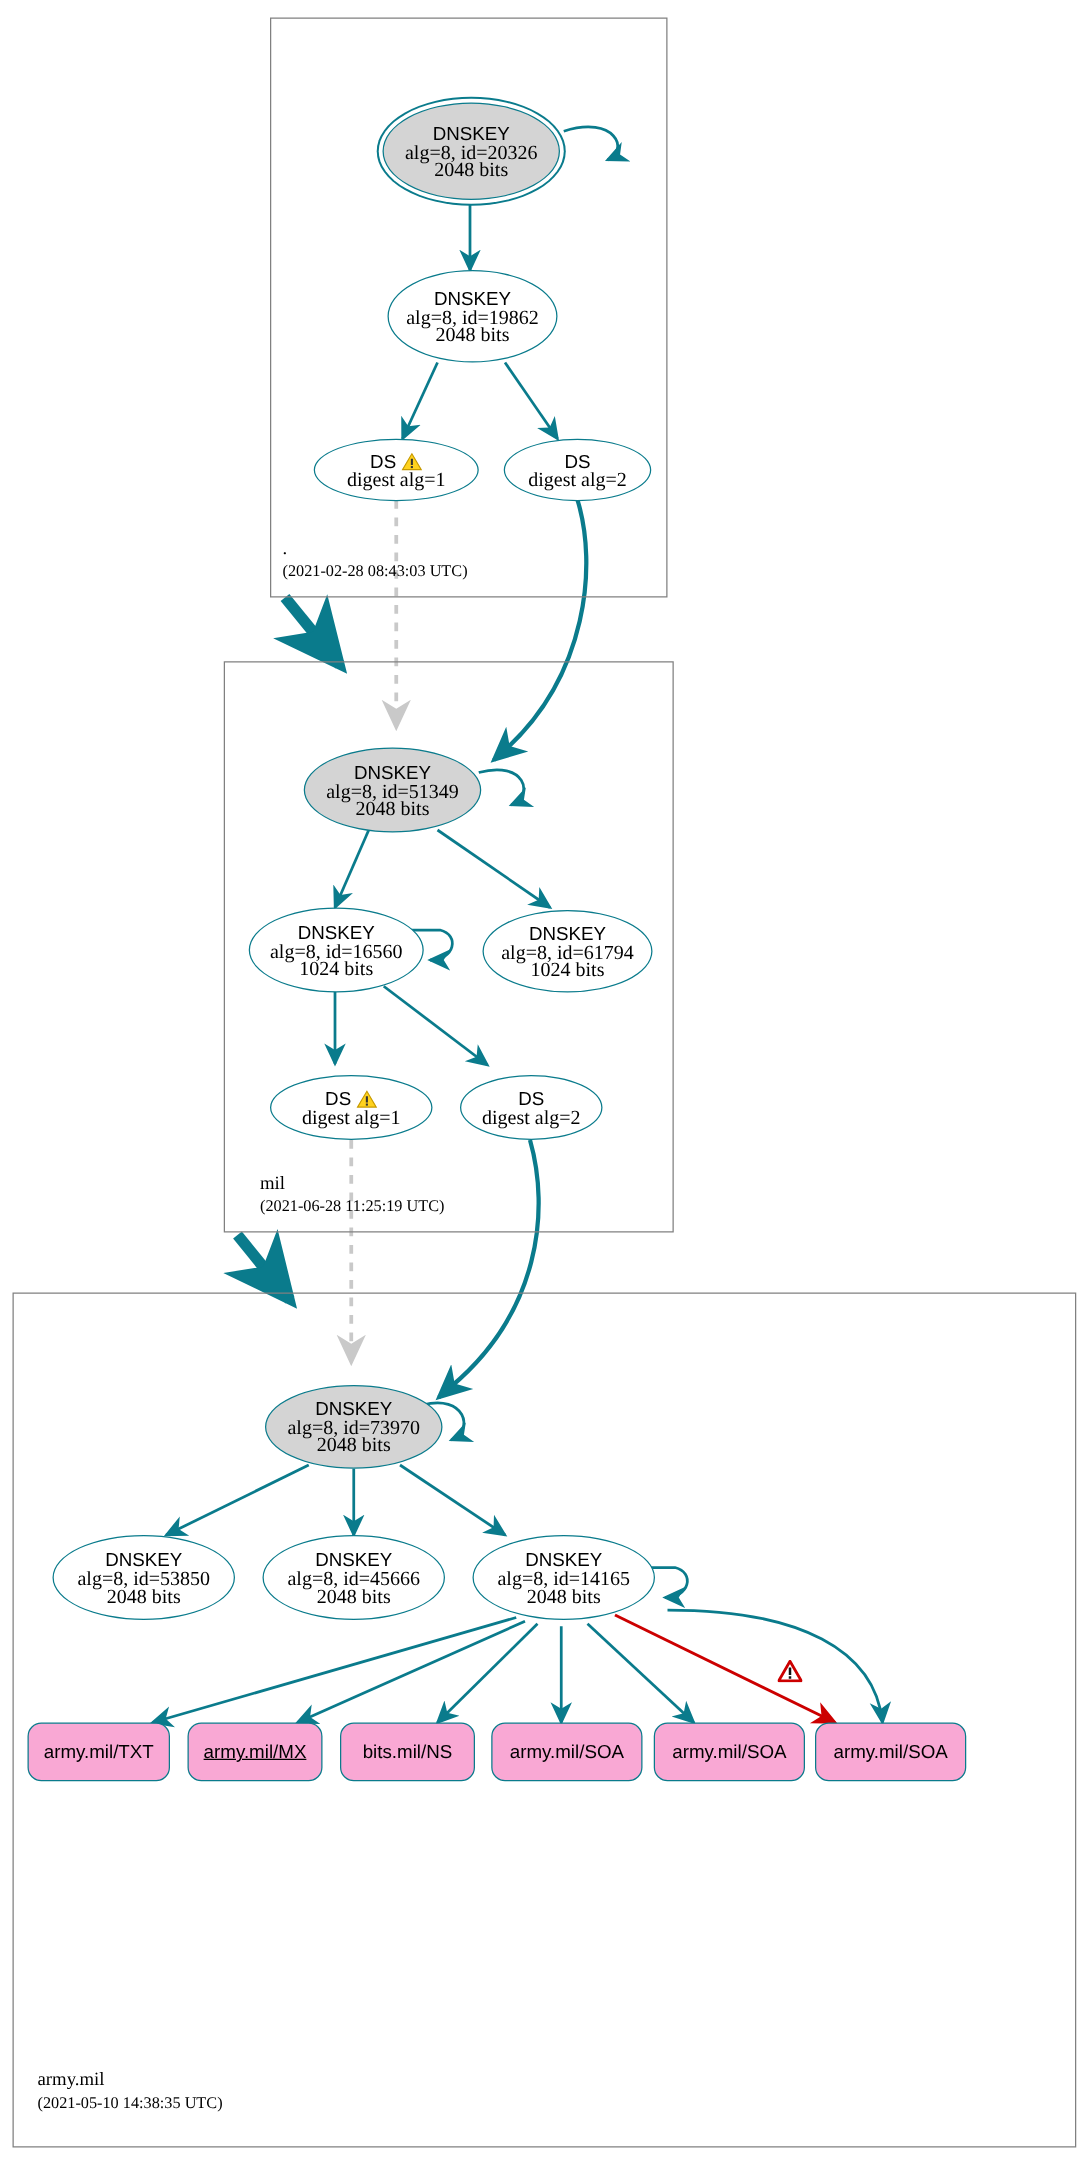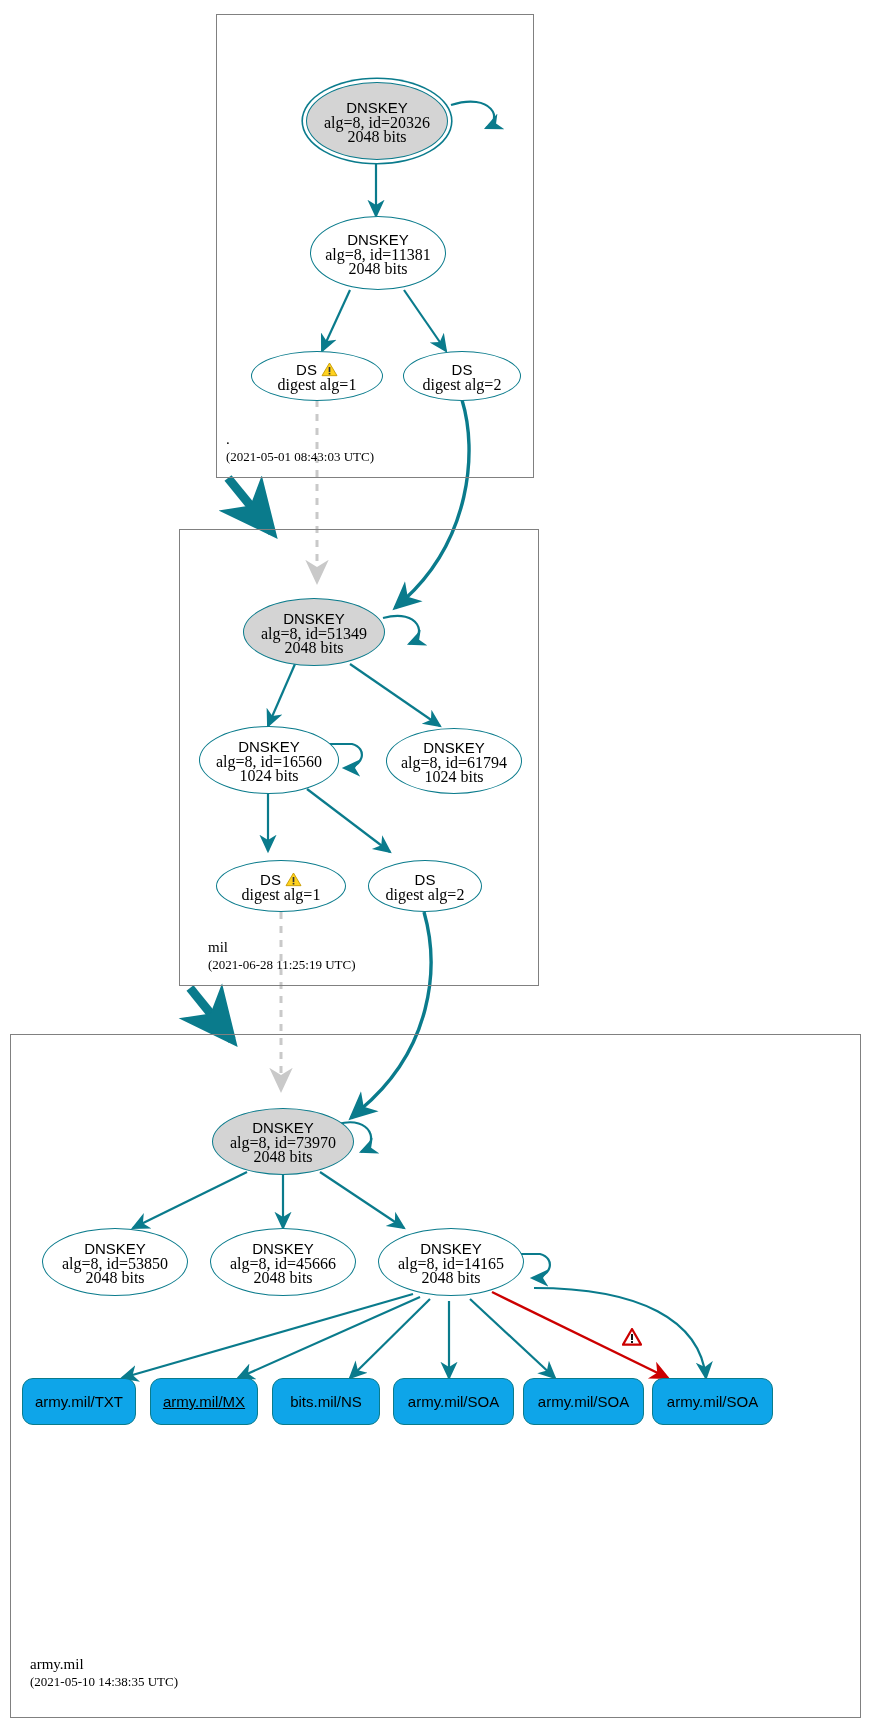--- a/index.html
+++ b/index.html
@@ -7,21 +7,21 @@
   #stage{position:relative;width:872px;height:1732px;background:#ffffff;overflow:hidden;}
   svg.layer{position:absolute;left:0;top:0;width:872px;height:1732px;}
   .zonebox{position:absolute;border:1px solid #808080;background:transparent;box-sizing:border-box;}
   .zonelabel{position:absolute;font-family:"Liberation Serif", serif;color:#000;white-space:nowrap;}
   .zonelabel .zname{font-size:15px;line-height:18px;}
   .zonelabel .ztime{font-size:13px;line-height:17px;}
   .node{position:absolute;box-sizing:border-box;display:flex;flex-direction:column;align-items:center;justify-content:center;text-align:center;color:#000;}
   .ellipse{border:1.6px solid #0a7b8c;border-radius:50%;background:#ffffff;}
   .ellipse.shaded{background:#d4d4d4;}
   .ellipse.ksk{box-shadow:0 0 0 3px #ffffff, 0 0 0 4.6px #0a7b8c;}
-  .rrset{border:1.8px solid #0a7b8c;border-radius:11px;background:#0ea5e9;
+  .rrset{border:1.8px solid #0a7b8c;border-radius:11px;background:#f9a8d4;
          display:flex;align-items:center;justify-content:center;}
   .t1{font-family:"Liberation Sans", sans-serif;font-size:15px;line-height:17px;}
   .t2{font-family:"Liberation Serif", serif;font-size:16px;line-height:14px;}
   .rrlabel{font-family:"Liberation Sans", sans-serif;font-size:15px;line-height:17px;}
   .rowline{display:flex;align-items:center;justify-content:center;gap:4px;}
   .warn{display:inline-block;width:17px;height:15px;position:relative;vertical-align:-2px;}
   .warn svg{display:block;}
   .err-badge{position:absolute;width:20px;height:18px;}
 </style>
 </head>
@@ -109,21 +109,21 @@
 
       <path d="M534,1288 C640,1288 700,1320 706,1378" fill="none" stroke="#0a7b8c" stroke-width="2.2" marker-end="url(#ah)"></path>
 
       <path d="M492,1292 L668,1378" fill="none" stroke="#cc0000" stroke-width="2.4" marker-end="url(#ahred)"></path>
     </g>
   </svg>
 
   <div class="zonebox" style="left:216px;top:14px;width:318px;height:464px;"></div>
   <div class="zonelabel" style="left:226px;top:430px;">
     <div class="zname">.</div>
-    <div class="ztime">(2021-05-01 08:43:03 UTC)</div>
+    <div class="ztime">(2021-02-28 08:43:03 UTC)</div>
   </div>
 
   <div class="zonebox" style="left:179px;top:529px;width:360px;height:457px;"></div>
   <div class="zonelabel" style="left:208px;top:938px;">
     <div class="zname">mil</div>
     <div class="ztime">(2021-06-28 11:25:19 UTC)</div>
   </div>
 
   <div class="zonebox" style="left:10px;top:1034px;width:851px;height:684px;"></div>
   <div class="zonelabel" style="left:30px;top:1655px;">
@@ -132,21 +132,21 @@
   </div>
 
   <div class="node ellipse shaded ksk" style="left:306px;top:82px;width:142px;height:78px;">
     <div class="t1">DNSKEY</div>
     <div class="t2">alg=8, id=20326</div>
     <div class="t2">2048 bits</div>
   </div>
 
   <div class="node ellipse" style="left:310px;top:216px;width:136px;height:74px;">
     <div class="t1">DNSKEY</div>
-    <div class="t2">alg=8, id=11381</div>
+    <div class="t2">alg=8, id=19862</div>
     <div class="t2">2048 bits</div>
   </div>
 
   <div class="node ellipse" style="left:251px;top:351px;width:132px;height:50px;">
     <div class="rowline">
       <span class="t1">DS</span>
       <span class="warn">
         <svg viewBox="0 0 20 18" width="17" height="15">
             <path d="M10 1.2 L19 16.4 L1 16.4 Z" fill="#ffd21e" stroke="#c79a00" stroke-width="1.1"></path>
             <rect x="9" y="6" width="2" height="6" fill="#333"></rect>

